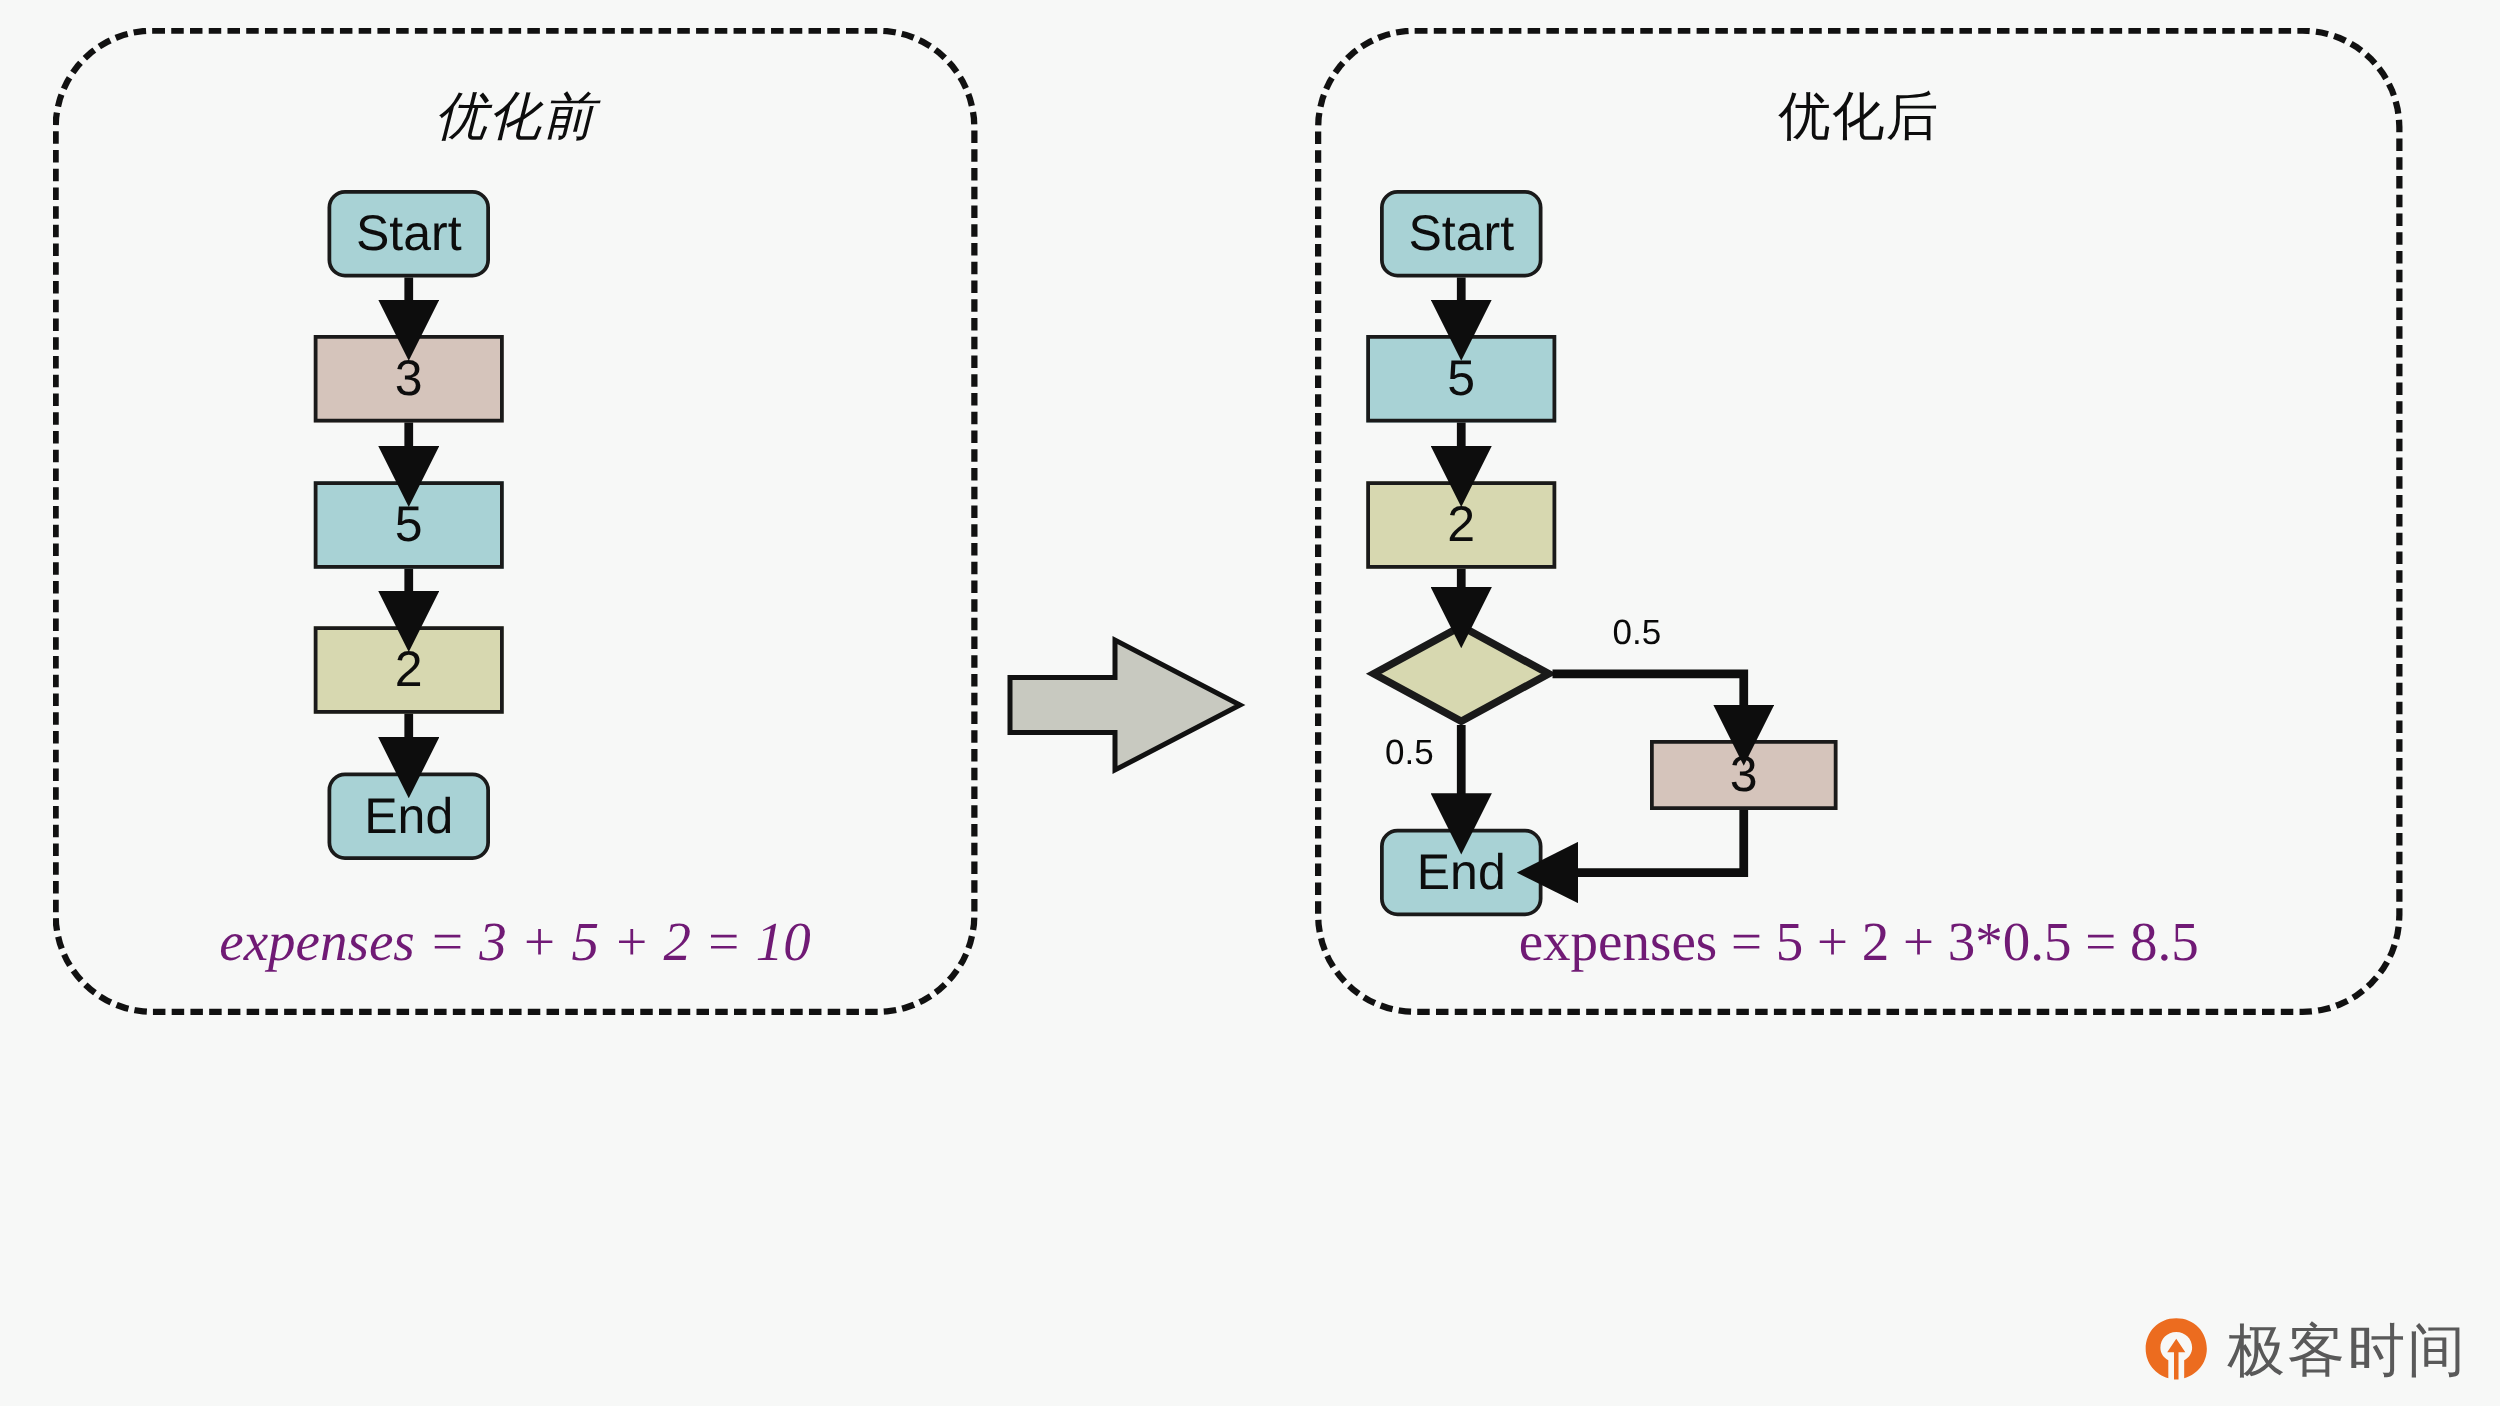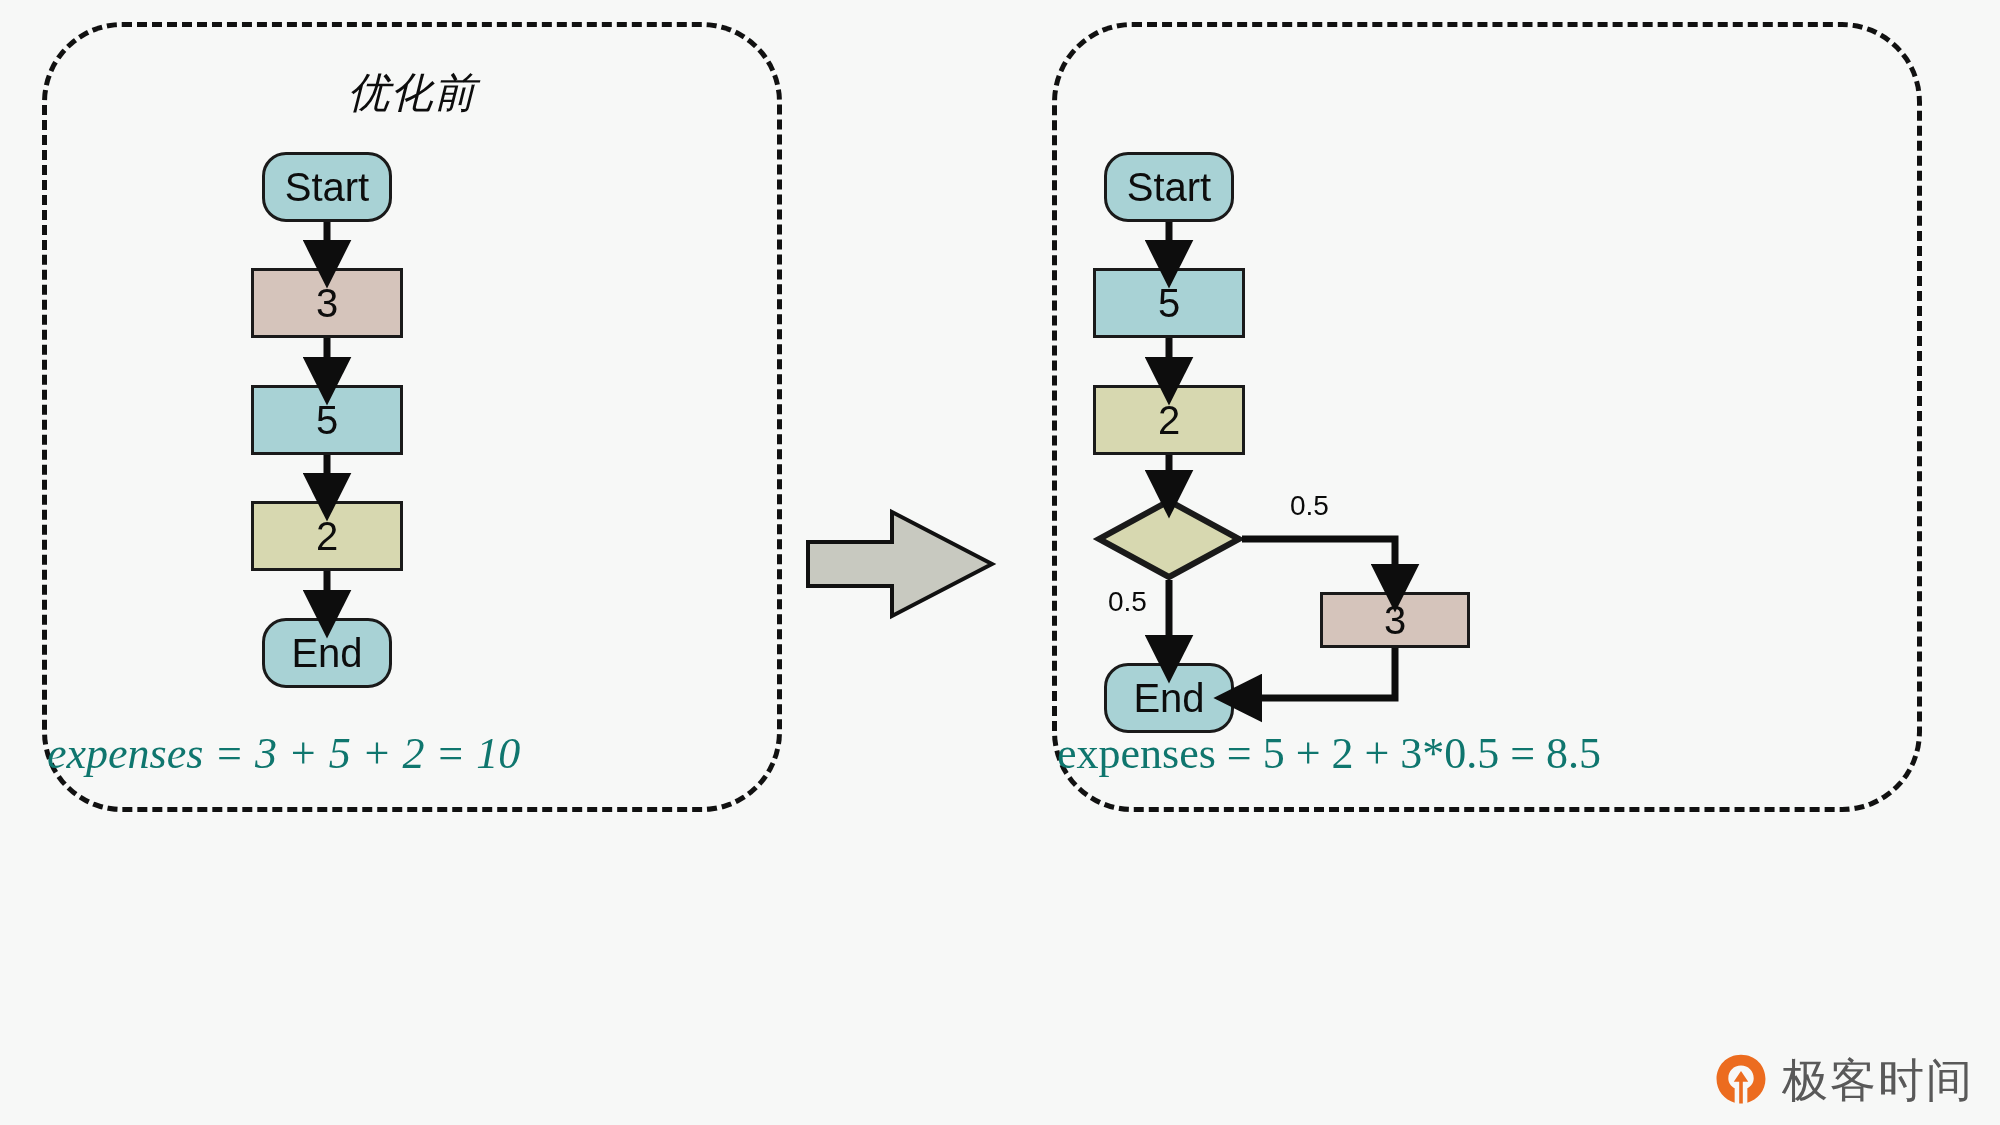--- a/index.html
+++ b/index.html
@@ -42,40 +42,40 @@
     color: #0d0d0d;
     font-family: "DejaVu Sans", "Liberation Sans", sans-serif;
     letter-spacing: 1px;
   }
 
   .panel-formula {
     position: absolute;
     bottom: 28px;
     left: 0;
     width: 100%;
-    text-align: left;
+    text-align: center;
     font-family: "Liberation Serif", "DejaVu Serif", serif;
     font-size: 44px;
-    color: #0f766e;
+    color: #701a75;
   }
 
   
   .node {
     position: absolute;
     box-sizing: border-box;
     border: 3px solid #1a1a1a;
     display: flex;
     align-items: center;
     justify-content: center;
     font-size: 40px;
     color: #0d0d0d;
     font-family: "Liberation Sans", sans-serif;
     line-height: 1;
   }
-  .node.rounded { border-radius: 24px; }
+  .node.rounded { border-radius: 14px; }
   .node.rect    { border-radius: 0; }
 
   
   .diamond-wrap {
     position: absolute;
   }
   .diamond-wrap svg { display: block; overflow: visible; }
 
   
   .edge-label {
@@ -157,20 +157,21 @@
     </g>
   </svg>
 
   <div id="transform-arrow">
     <svg viewBox="0 0 200 128" width="200" height="128">
       <polygon points="8,42 92,42 92,12 192,64 92,116 92,86 8,86" fill="#c8c9c0" stroke="#111111" stroke-width="4" stroke-linejoin="miter"></polygon>
     </svg>
   </div>
 
   <div class="panel" id="panel-after">
+    <div class="panel-title">优化后</div>
 
     <div class="panel-formula">expenses = 5 + 2 + 3*0.5 = 8.5</div>
   </div>
 
   <div class="node rounded" style="left:1104px; top:152px; width:130px; height:70px; background:#a8d2d5;">Start</div>
 
   <div class="node rect" style="left:1093px; top:268px; width:152px; height:70px; background:#a8d2d5;">5</div>
 
   <div class="node rect" style="left:1093px; top:385px; width:152px; height:70px; background:#d7d8b0;">2</div>
 

